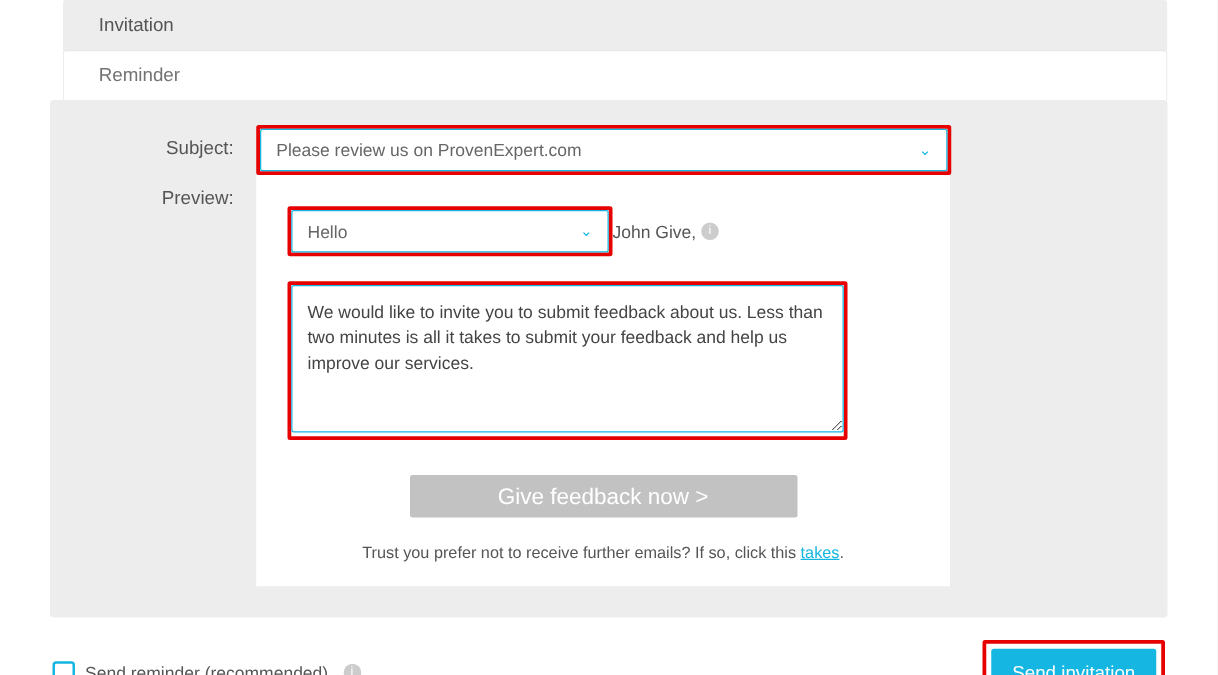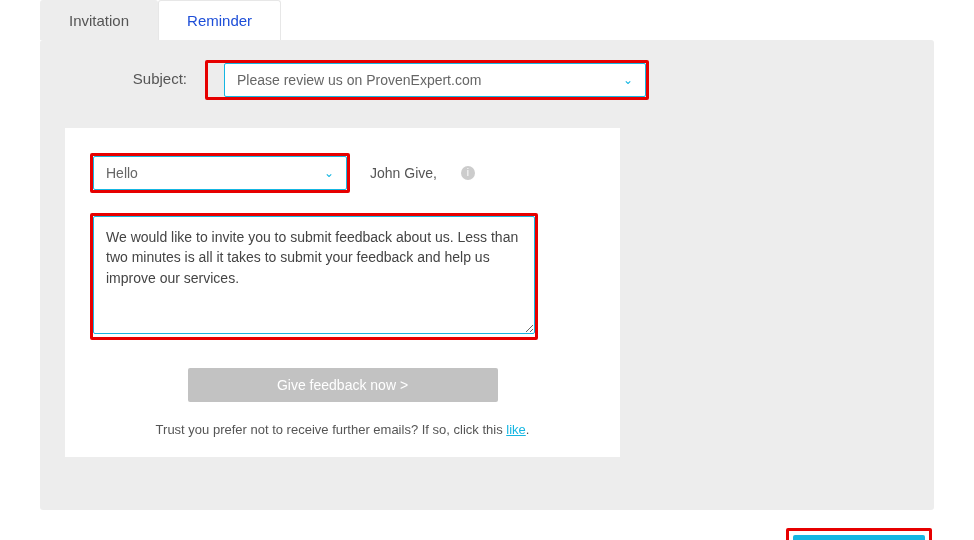--- a/index.html
+++ b/index.html
@@ -10,70 +10,71 @@
     height: 540px;
     overflow: hidden;
     color: #555;
     font-size: 14px;
   }
   .container {
     padding: 0 40px;
   }
   .tabs {
     display: flex;
+    margin-left: 10px;
+    flex-direction: column;
   }
   .tab {
     padding: 11px 28px;
     background: #fff;
     border: 1px solid #e7e7e7;
     border-bottom: none;
     font-size: 15px;
     color: #666;
     border-radius: 3px 3px 0 0;
     cursor: pointer;
     position: relative;
   }
   .tab.active {
     background: #ededed;
     border-color: #ededed;
     color: #555;
     z-index: 2;
   }
   .tab:not(.active) {
-    color: #1d4ed8;
+    color: #737373;
   }
   .panel {
     background: #ededed;
     padding: 20px 25px 25px 25px;
     border-radius: 3px;
   }
   .row {
     display: flex;
     align-items: flex-start;
-    margin-bottom: 28px;
+    margin-bottom: 0;
   }
   .row-label {
     width: 140px;
     text-align: right;
     padding-right: 18px;
     padding-top: 10px;
     font-size: 15px;
     color: #555;
   }
   .row-content {
     flex: 1;
   }
   .highlight-box {
     border: 3px solid #e60000;
     display: inline-block;
     border-radius: 2px;
   }
   .subject-wrap {
-    width: 444px;
-    padding-left: 16px;
+    width: 556px;
   }
   .select-box {
     border: 1px solid #15b6e2;
     border-radius: 2px;
     background: #fff;
     height: 34px;
     display: flex;
     align-items: center;
     justify-content: space-between;
     padding: 0 12px;
@@ -87,21 +88,21 @@
     font-size: 12px;
   }
   .preview-card {
     background: #fff;
     width: 555px;
     padding: 25px 25px 20px 25px;
   }
   .greet-row {
     display: flex;
     align-items: center;
-    gap: 20px;
+    gap: 0;
     margin-bottom: 20px;
   }
   .greet-select-wrap {
     width: 260px;
   }
   .greet-select {
     width: 254px;
   }
   .name-text {
     color: #555;
@@ -136,21 +137,21 @@
     resize: both;
   }
   .cta-btn {
     display: block;
     margin: 28px auto 0 auto;
     background: #c2c2c2;
     color: #fff;
     border: none;
     width: 310px;
     height: 34px;
-    font-size: 14px;
+    font-size: 18px;
     border-radius: 2px;
     cursor: pointer;
   }
   .optout {
     text-align: center;
     margin-top: 20px;
     font-size: 13px;
     color: #555;
   }
   .optout .link {
@@ -228,20 +229,21 @@
         <div class="highlight-box subject-wrap">
           <div class="select-box">
             <span>Please review us on ProvenExpert.com</span>
             <span class="chevron">⌄</span>
           </div>
         </div>
       </div>
     </div>
 
     <div class="row">
+      <div class="row-label">Preview:</div>
       <div class="row-content">
         <div class="preview-card">
 
           <div class="greet-row">
             <div class="highlight-box greet-select-wrap">
               <div class="select-box greet-select">
                 <span>Hello</span>
                 <span class="chevron">⌄</span>
               </div>
             </div>
@@ -249,21 +251,21 @@
             <span class="info-icon">i</span>
           </div>
 
           <div class="highlight-box msg-wrap">
             <textarea class="msg-area" style="">We would like to invite you to submit feedback about us. Less than two minutes is all it takes to submit your feedback and help us improve our services.</textarea>
           </div>
 
           <button class="cta-btn">Give feedback now &gt;</button>
 
           <div class="optout">
-            <span>Trust you prefer not to receive further emails? If so, click this </span><span class="link">like</span>.
+            <span>Trust you prefer not to receive further emails? If so, click this </span><span class="link">takes</span>.
           </div>
 
         </div>
       </div>
     </div>
 
 
   </div>
 
   <div class="footer-row">

